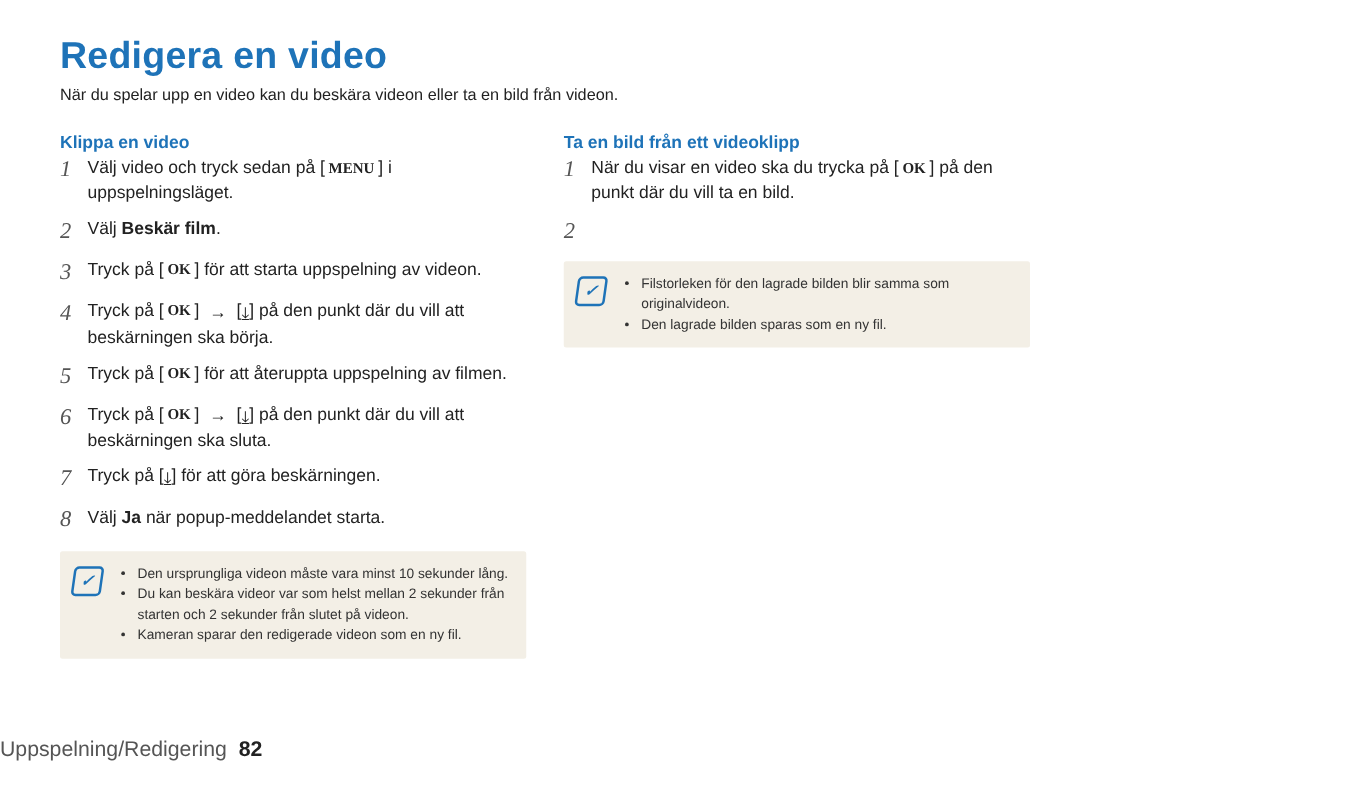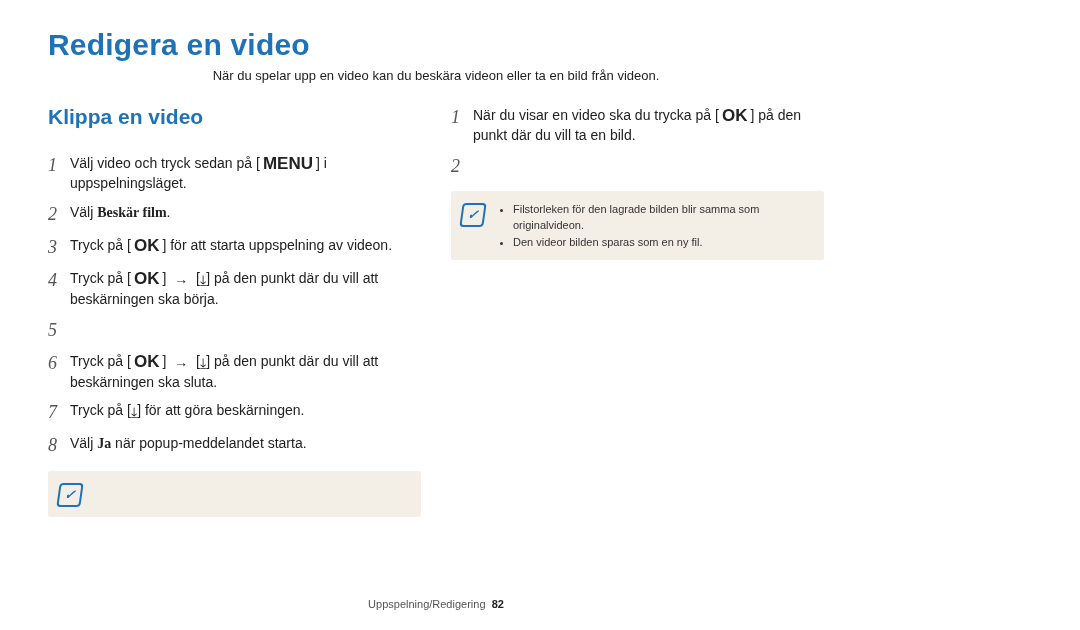--- a/index.html
+++ b/index.html
@@ -22,34 +22,33 @@
     color: #1e73b8;
     font-size: 30px;
     font-weight: 700;
     margin: 0 0 6px 0;
     letter-spacing: 0.2px;
   }
   .intro {
     font-size: 13px;
     color: #222;
     margin: 0 0 22px 0;
-    text-align: center;
   }
   .columns {
     display: flex;
     gap: 30px;
   }
   .col {
     flex: 1 1 0;
   }
   h2.section-title {
     color: #1e73b8;
-    font-size: 21px;
-    font-weight: 700;
-    margin: 0 0 24px 0;
+    font-size: 14px;
+    font-weight: 700;
+    margin: 0 0 2px 0;
   }
   .steps {
     list-style: none;
     margin: 0;
     padding: 0;
   }
   .steps li {
     display: flex;
     align-items: flex-start;
     margin-bottom: 8px;
@@ -64,31 +63,31 @@
     width: 22px;
     flex: 0 0 22px;
     text-align: left;
     margin-top: -1px;
   }
   .step-text {
     flex: 1;
   }
   .step-text strong {
     font-weight: 700;
-    font-family: Liberation Serif, serif;
   }
   .icon-inline {
     display: inline-flex;
     align-items: center;
     vertical-align: middle;
     font-weight: 700;
-    font-size: 17px;
+    font-size: 12px;
     height: 16px;
     padding: 0 2px;
     margin: 0 1px;
+    font-family: Liberation Serif, serif;
   }
   .arrow {
     padding: 0 4px;
     font-size: 14px;
     vertical-align: middle;
   }
   .dl-icon {
     font-size: 14px;
     vertical-align: middle;
     position: relative;
@@ -125,22 +124,22 @@
     padding-left: 16px;
     font-size: 11px;
     line-height: 1.5;
     color: #333;
   }
   .footer {
     position: absolute;
     bottom: 20px;
     left: 0;
     right: 0;
-    text-align: center;
-    font-size: 11px;
+    text-align: left;
+    font-size: 17px;
     color: #555;
   }
   .footer .pagenum {
     font-weight: 600;
     color: #222;
   }
 </style>
 </head>
 <body>
 
@@ -178,20 +177,23 @@
 
         <li>
           <span class="num">4</span>
           <span class="step-text">
             <span>Tryck på [</span><span class="icon-inline">OK</span><span>] </span><span class="arrow">→</span><span> [</span><span class="dl-icon">⤓</span><span>] på den punkt där du vill att beskärningen ska börja.</span>
           </span>
         </li>
 
         <li>
           <span class="num">5</span>
+          <span class="step-text">
+            <span>Tryck på [</span><span class="icon-inline">OK</span><span>] för att återuppta uppspelning av filmen.</span>
+          </span>
         </li>
 
         <li>
           <span class="num">6</span>
           <span class="step-text">
             <span>Tryck på [</span><span class="icon-inline">OK</span><span>] </span><span class="arrow">→</span><span> [</span><span class="dl-icon">⤓</span><span>] på den punkt där du vill att beskärningen ska sluta.</span>
           </span>
         </li>
 
         <li>
@@ -205,44 +207,50 @@
           <span class="num">8</span>
           <span class="step-text">
             <span>Välj </span><strong>Ja</strong><span> när popup-meddelandet starta.</span>
           </span>
         </li>
 
       </ol>
 
       <div class="note-box">
         <div class="note-icon">✓</div>
+        <ul class="note-list">
+          <li>Den ursprungliga videon måste vara minst 10 sekunder lång.</li>
+          <li>Du kan beskära videor var som helst mellan 2 sekunder från starten och 2 sekunder från slutet på videon.</li>
+          <li>Kameran sparar den redigerade videon som en ny fil.</li>
+        </ul>
       </div>
     </div>
 
     <div class="col">
+      <h2 class="section-title">Ta en bild från ett videoklipp</h2>
       <ol class="steps">
 
         <li>
           <span class="num">1</span>
           <span class="step-text">
             <span>När du visar en video ska du trycka på [</span><span class="icon-inline">OK</span><span>] på den punkt där du vill ta en bild.</span>
           </span>
         </li>
 
         <li>
           <span class="num">2</span>
         </li>
 
       </ol>
 
       <div class="note-box">
         <div class="note-icon">✓</div>
         <ul class="note-list">
           <li>Filstorleken för den lagrade bilden blir samma som originalvideon.</li>
-          <li>Den videor bilden sparas som en ny fil.</li>
+          <li>Den lagrade bilden sparas som en ny fil.</li>
         </ul>
       </div>
     </div>
 
   </div>
 
   <div class="footer">
     <span>Uppspelning/Redigering</span>&nbsp;&nbsp;<span class="pagenum">82</span>
   </div>
 

